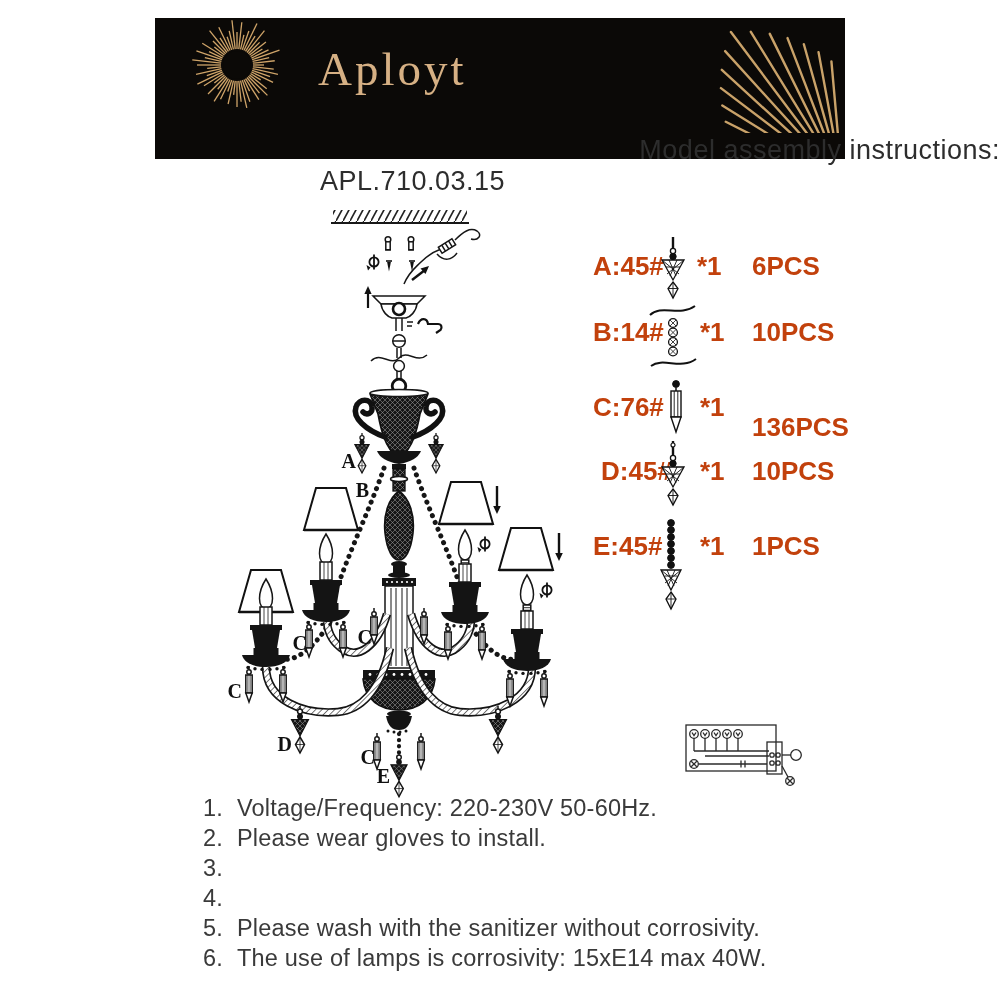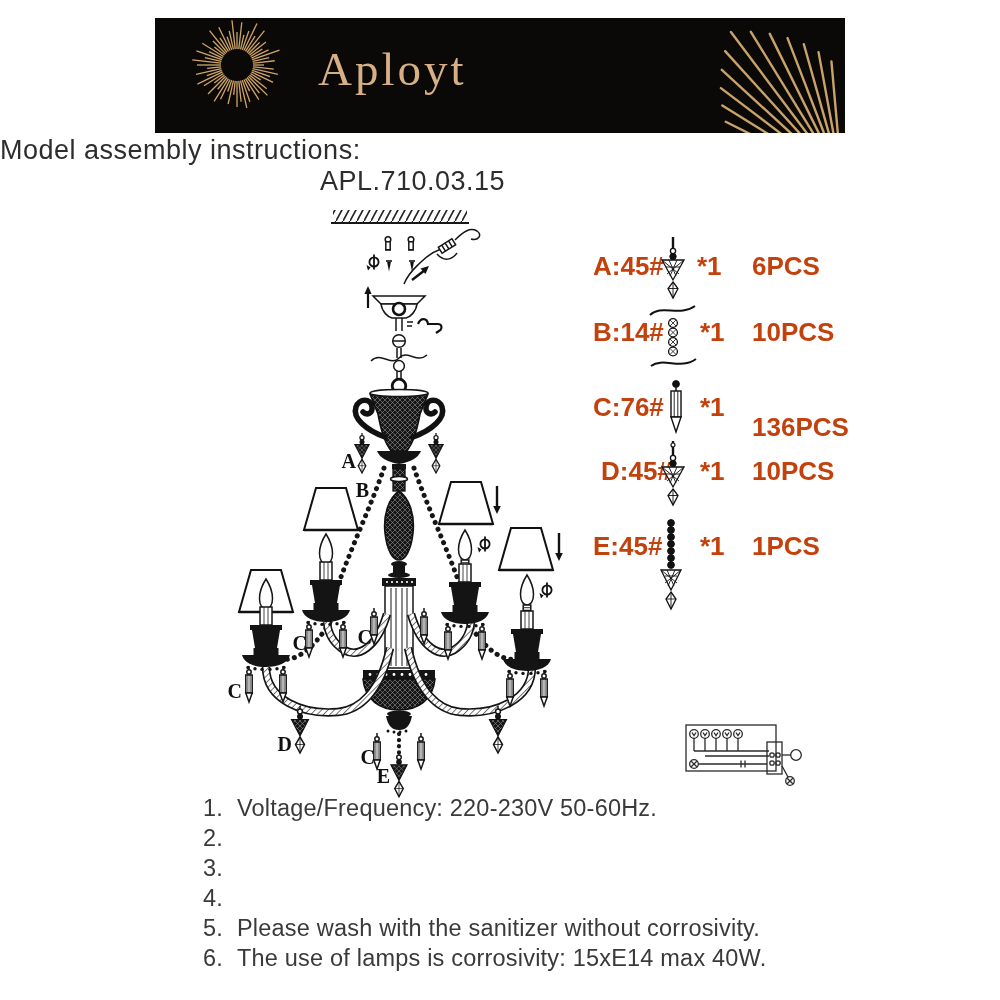--- a/index.html
+++ b/index.html
@@ -1,25 +1,25 @@
 <!DOCTYPE html>
 <html><head>
 <meta charset="utf-8">
 <style>
   html,body{margin:0;padding:0;background:#ffffff;}
   .page{position:relative;width:1000px;height:1000px;background:#fff;overflow:hidden;
         font-family:"Liberation Sans",sans-serif;}
   
-  .banner{position:absolute;left:155px;top:18px;width:690px;height:115px;background:#0b0907;overflow:hidden;}
+  .banner{position:absolute;left:155px;top:18px;width:690px;height:141px;background:#0b0907;overflow:hidden;}
   .brand{position:absolute;left:163px;top:24px;font-size:47px;letter-spacing:3px;
          color:#d6b084;font-family:"Liberation Serif",serif;}
   .logo-svg{position:absolute;left:26px;top:-9px;}
   .corner-svg{position:absolute;right:0;top:0;}
   
-  .title-line1{position:absolute;left:0;top:135px;width:1000px;text-align:left;
+  .title-line1{position:absolute;left:0;top:135px;width:1000px;text-align:right;
                font-size:27px;color:#2d2d2d;letter-spacing:.5px;}
   .title-line2{position:absolute;left:0;top:166px;width:825px;text-align:center;
                font-size:27px;color:#2d2d2d;letter-spacing:.5px;}
   
   .chandelier{position:absolute;left:180px;top:200px;}
   .wiring{position:absolute;left:683px;top:714px;}
   .lbl{font-family:"Liberation Serif",serif;font-weight:bold;font-size:20px;fill:#101010;}
   .armOuter{stroke:#141414;stroke-width:8.5;fill:none;}
   .armInner{stroke:url(#armhatch);stroke-width:5.2;fill:none;}
   .beads{stroke:#161616;stroke-width:5;fill:none;stroke-dasharray:.1 7.2;stroke-linecap:round;}
@@ -519,20 +519,21 @@
     </svg>
   </div>
 
   <div class="instr">
     <div class="instr-row">
       <span class="instr-num">1.</span>
       <span class="instr-text">Voltage/Frequency: 220-230V 50-60Hz.</span>
     </div>
     <div class="instr-row">
       <span class="instr-num">2.</span>
+      <span class="instr-text">Please wear gloves to install.</span>
     </div>
     <div class="instr-row">
       <span class="instr-num">3.</span>
     </div>
     <div class="instr-row">
       <span class="instr-num">4.</span>
     </div>
     <div class="instr-row">
       <span class="instr-num">5.</span>
       <span class="instr-text">Please wash with the sanitizer without corrosivity.</span>

